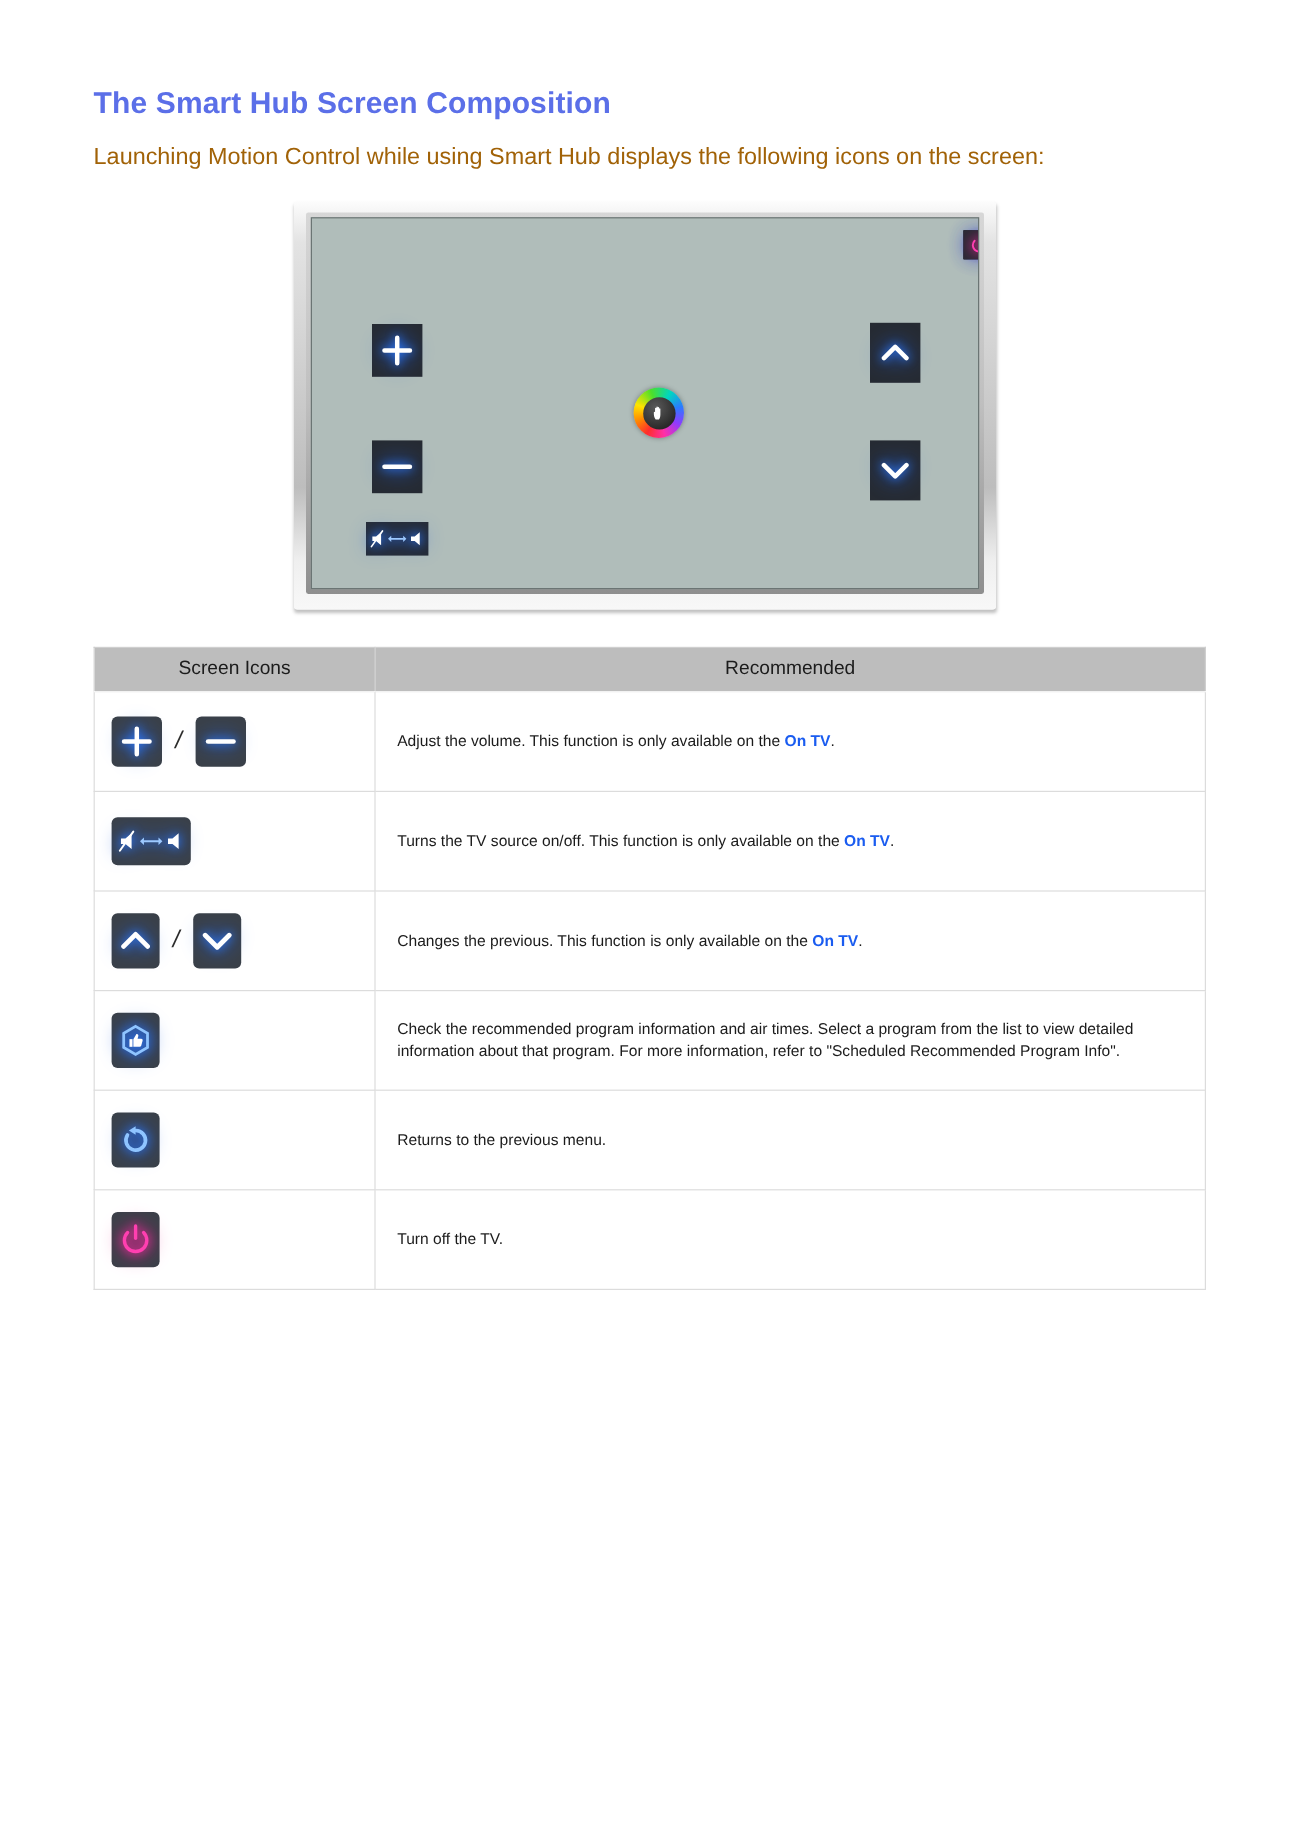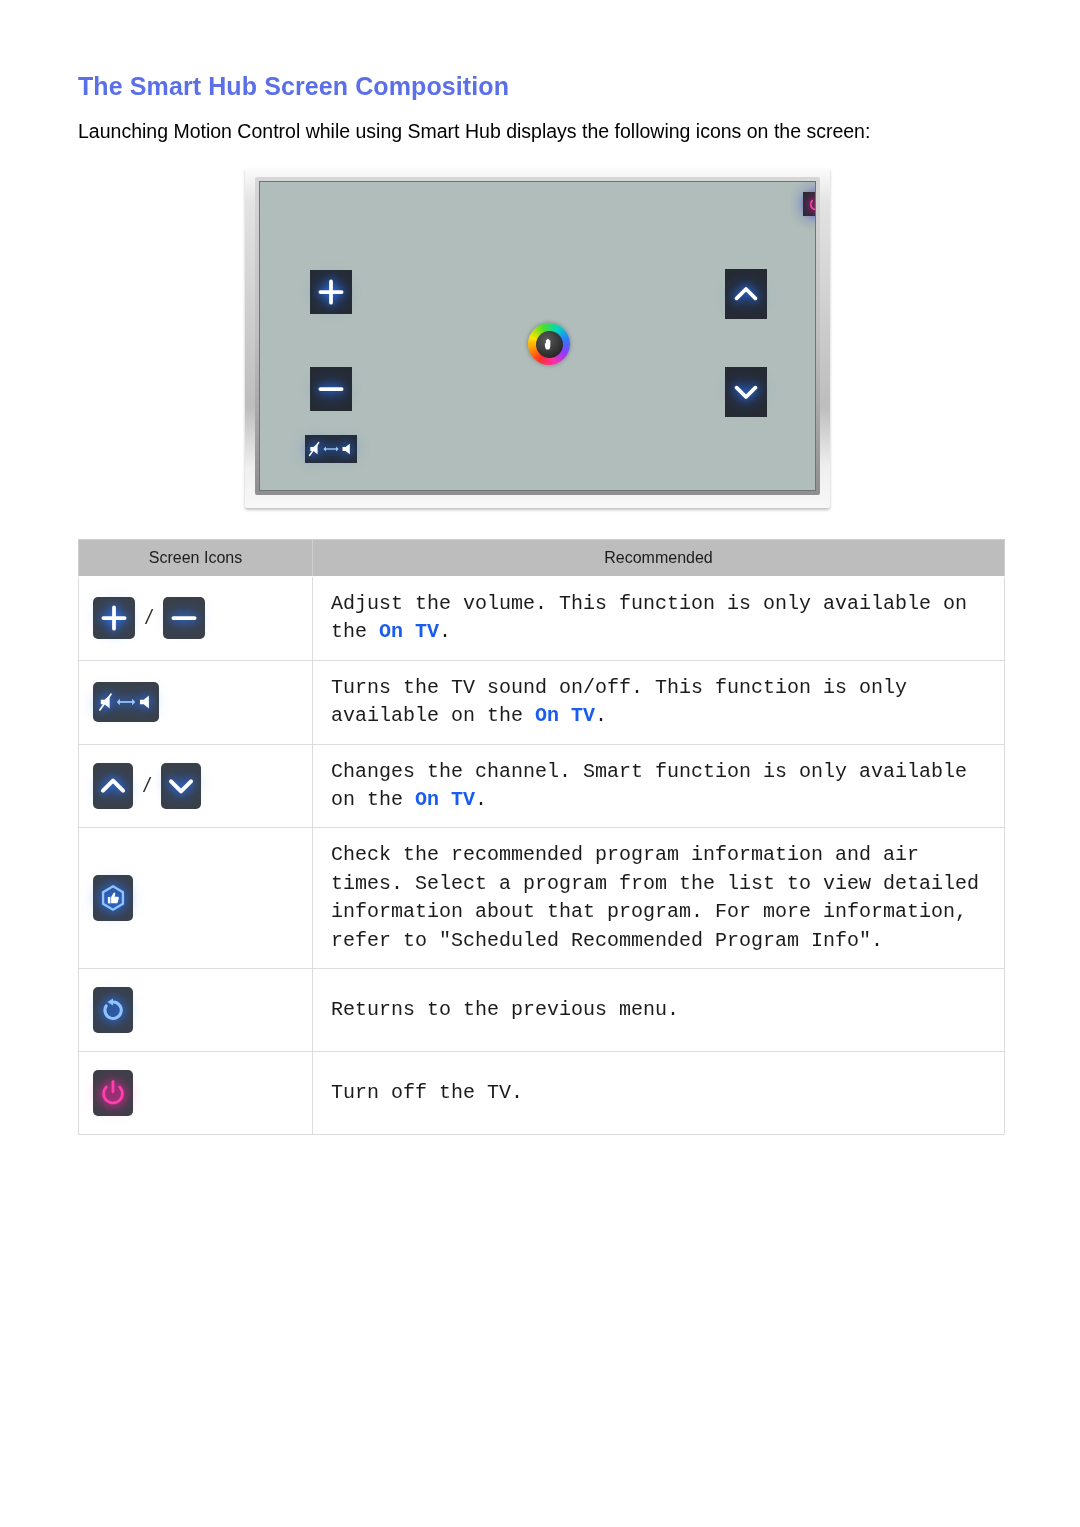--- a/index.html
+++ b/index.html
@@ -31,21 +31,21 @@
     font-weight: bold;
     color: #5b6fe8;
     letter-spacing: 0.1px;
     white-space: nowrap;
   }
   .intro-text {
     position: absolute;
     left: 78px;
     top: 120px;
     font-size: 19.5px;
-    color: #000000;
+    color: #a16207;
     white-space: nowrap;
   }
 
   
   .tv-figure {
     position: absolute;
     left: 245px;
     top: 168px;
     width: 585px;
     height: 340px;
@@ -183,24 +183,23 @@
   .slash {
     font-size: 20px;
     color: #2b2b2b;
     font-style: italic;
     line-height: 1;
     padding: 0 1px;
     transform: translateY(-1px);
   }
   .cell-expl {
     padding: 13px 24px 13px 18px;
-    font-size: 20px;
+    font-size: 13px;
     line-height: 1.42;
     color: #1b1b1b;
-    font-family: Liberation Mono, monospace;
   }
   .ontv { color: #1a5cf0; font-weight: bold; }
 
   
   .ticon {
     background: #3a4048;
     border-radius: 5px;
     display: flex;
     align-items: center;
     justify-content: center;
@@ -357,21 +356,21 @@
                 <path d="M23 12 L37 12" stroke="#9dc9ff" stroke-width="1.8"></path>
                 <path d="M23.5 8.6 L20 12 L23.5 15.4 Z" fill="#9dc9ff"></path>
                 <path d="M36.5 8.6 L40 12 L36.5 15.4 Z" fill="#9dc9ff"></path>
                 <path d="M45 9.5 L49 9.5 L54.5 5 L54.5 19 L49 14.5 L45 14.5 Z" fill="#ffffff"></path>
               </svg>
             </div>
           </div>
         </td>
         <td>
           <div class="cell-expl">
-            <span>Turns the TV sound on/off. This function is only available on the </span><span class="ontv">On TV</span><span>.</span>
+            <span>Turns the TV source on/off. This function is only available on the </span><span class="ontv">On TV</span><span>.</span>
           </div>
         </td>
       </tr>
 
       <tr>
         <td>
           <div class="cell-icons">
             <div class="ticon tall">
               <svg width="32" height="32" viewBox="0 0 24 24" class="glow-blue">
                 <path d="M4.5 15.5 L12 8 L19.5 15.5" fill="none" stroke="#ffffff" stroke-width="3" stroke-linecap="round" stroke-linejoin="round"></path>
@@ -380,21 +379,21 @@
             <span class="slash">/</span>
             <div class="ticon tall">
               <svg width="32" height="32" viewBox="0 0 24 24" class="glow-blue">
                 <path d="M4.5 8.5 L12 16 L19.5 8.5" fill="none" stroke="#ffffff" stroke-width="3" stroke-linecap="round" stroke-linejoin="round"></path>
               </svg>
             </div>
           </div>
         </td>
         <td>
           <div class="cell-expl">
-            <span>Changes the channel. Smart function is only available on the </span><span class="ontv">On TV</span><span>.</span>
+            <span>Changes the previous. This function is only available on the </span><span class="ontv">On TV</span><span>.</span>
           </div>
         </td>
       </tr>
 
       <tr>
         <td>
           <div class="cell-icons">
             <div class="ticon tall">
               <svg width="28" height="28" viewBox="0 0 24 24" class="glow-blue">
                 <path d="M12 2 L20.5 7 L20.5 17 L12 22 L3.5 17 L3.5 7 Z" fill="none" stroke="#8fc4ff" stroke-width="2"></path>

